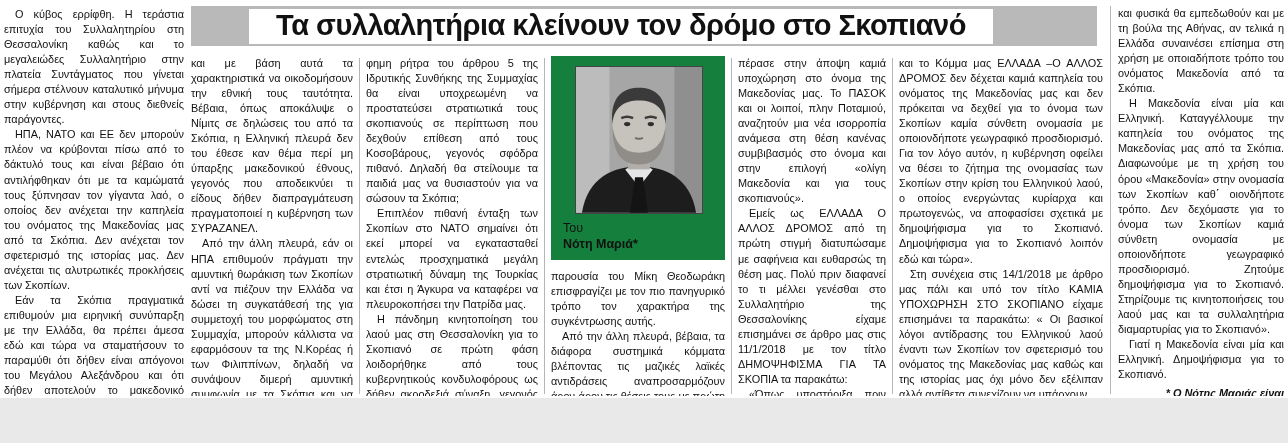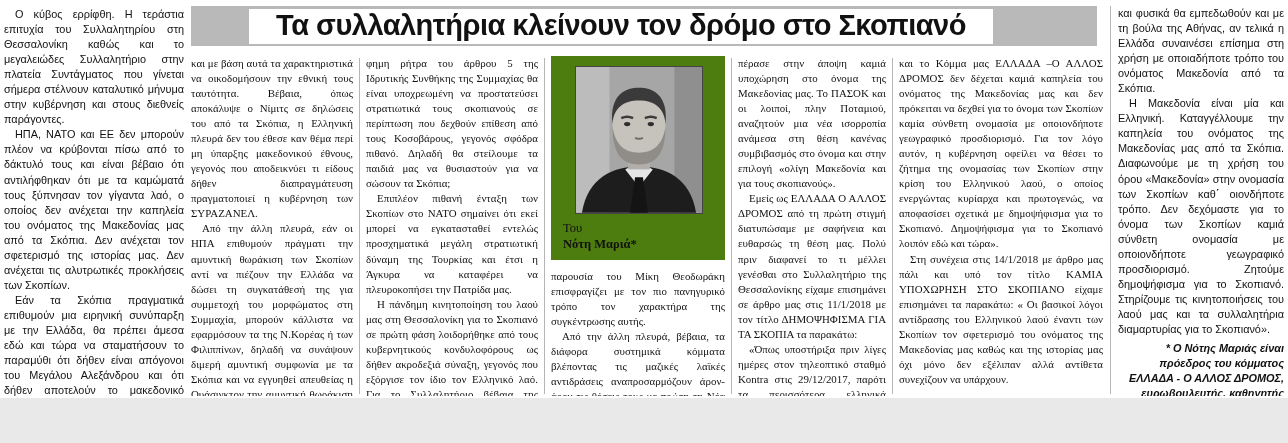--- a/index.html
+++ b/index.html
@@ -35,32 +35,32 @@
   .headline-inner{background:#ffffff;text-align:center;padding:1px 4px 2px 4px;}
   h1.headline{
     margin:0;
     font-size:29px;
     line-height:1.1;
     font-weight:bold;
     letter-spacing:-0.5px;
     white-space:nowrap;
     font-family:"Liberation Sans","DejaVu Sans",sans-serif;
   }
-  .cols{flex:1 1 auto;display:flex;margin-top:10px;min-height:0;font-family:Liberation Serif, serif;}
+  .cols{flex:1 1 auto;display:flex;margin-top:10px;min-height:0;}
   .vrule{flex:0 0 1px;background:#b5b5b5;margin:2px 6px 2px 6px;}
   .vrule-outer{flex:0 0 1px;background:#b5b5b5;margin:2px 7px 2px 7px;}
   .col2{flex:0 0 162px;}
   .col3{flex:0 0 172px;}
   .col4{flex:0 0 174px;display:flex;flex-direction:column;}
   .col5{flex:0 0 148px;}
   .col6{flex:1 1 auto;min-width:0;}
   .col7{width:168px;flex:0 0 168px;padding-top:2px;padding-right:2px;}
 
   .photo-box{
-    background:#4d7c0f;
+    background:#15803d;
     padding:10px 10px 8px 12px;
     margin:0 0 9px 0;
     flex:0 0 auto;
   }
   .photo-frame{
     border:1px solid #444;
     background:#a8a8a8;
     width:128px;
     margin:0 auto;
     display:block;
@@ -159,16 +159,17 @@
       </div>
 
     </div>
   </div>
 
   <div class="vrule-outer"></div>
 
   <div class="textcol col7">
     <p class="cont">και φυσικά θα εμπεδωθούν και με τη βούλα της Αθήνας, αν τελικά η Ελλάδα συναινέσει επίσημα στη χρήση με οποιαδήποτε τρόπο του ονόματος Μακεδονία από τα Σκόπια.</p>
     <p>Η Μακεδονία είναι μία και Ελληνική. Καταγγέλλουμε την καπηλεία του ονόματος της Μακεδονίας μας από τα Σκόπια. Διαφωνούμε με τη χρήση του όρου «Μακεδονία» στην ονομασία των Σκοπίων καθ΄ οιονδήποτε τρόπο. Δεν δεχόμαστε για το όνομα των Σκοπίων καμιά σύνθετη ονομασία με οποιονδήποτε γεωγραφικό προσδιορισμό. Ζητούμε δημοψήφισμα για το Σκοπιανό. Στηρίζουμε τις κινητοποιήσεις του λαού μας και τα συλλαλητήρια διαμαρτυρίας για το Σκοπιανό».</p>
+    <p>Γιατί η Μακεδονία είναι μία και Ελληνική. Δημοψήφισμα για το Σκοπιανό.</p>
     <p class="bio">* Ο Νότης Μαριάς είναι πρόεδρος του κόμματος ΕΛΛΑΔΑ - Ο ΑΛΛΟΣ ΔΡΟΜΟΣ, ευρωβουλευτής, καθηγητής Θεσμών ΕΕ στο Πανεπιστήμιο Κρήτης</p>
   </div>
 
 </div>
 
 </body></html>

